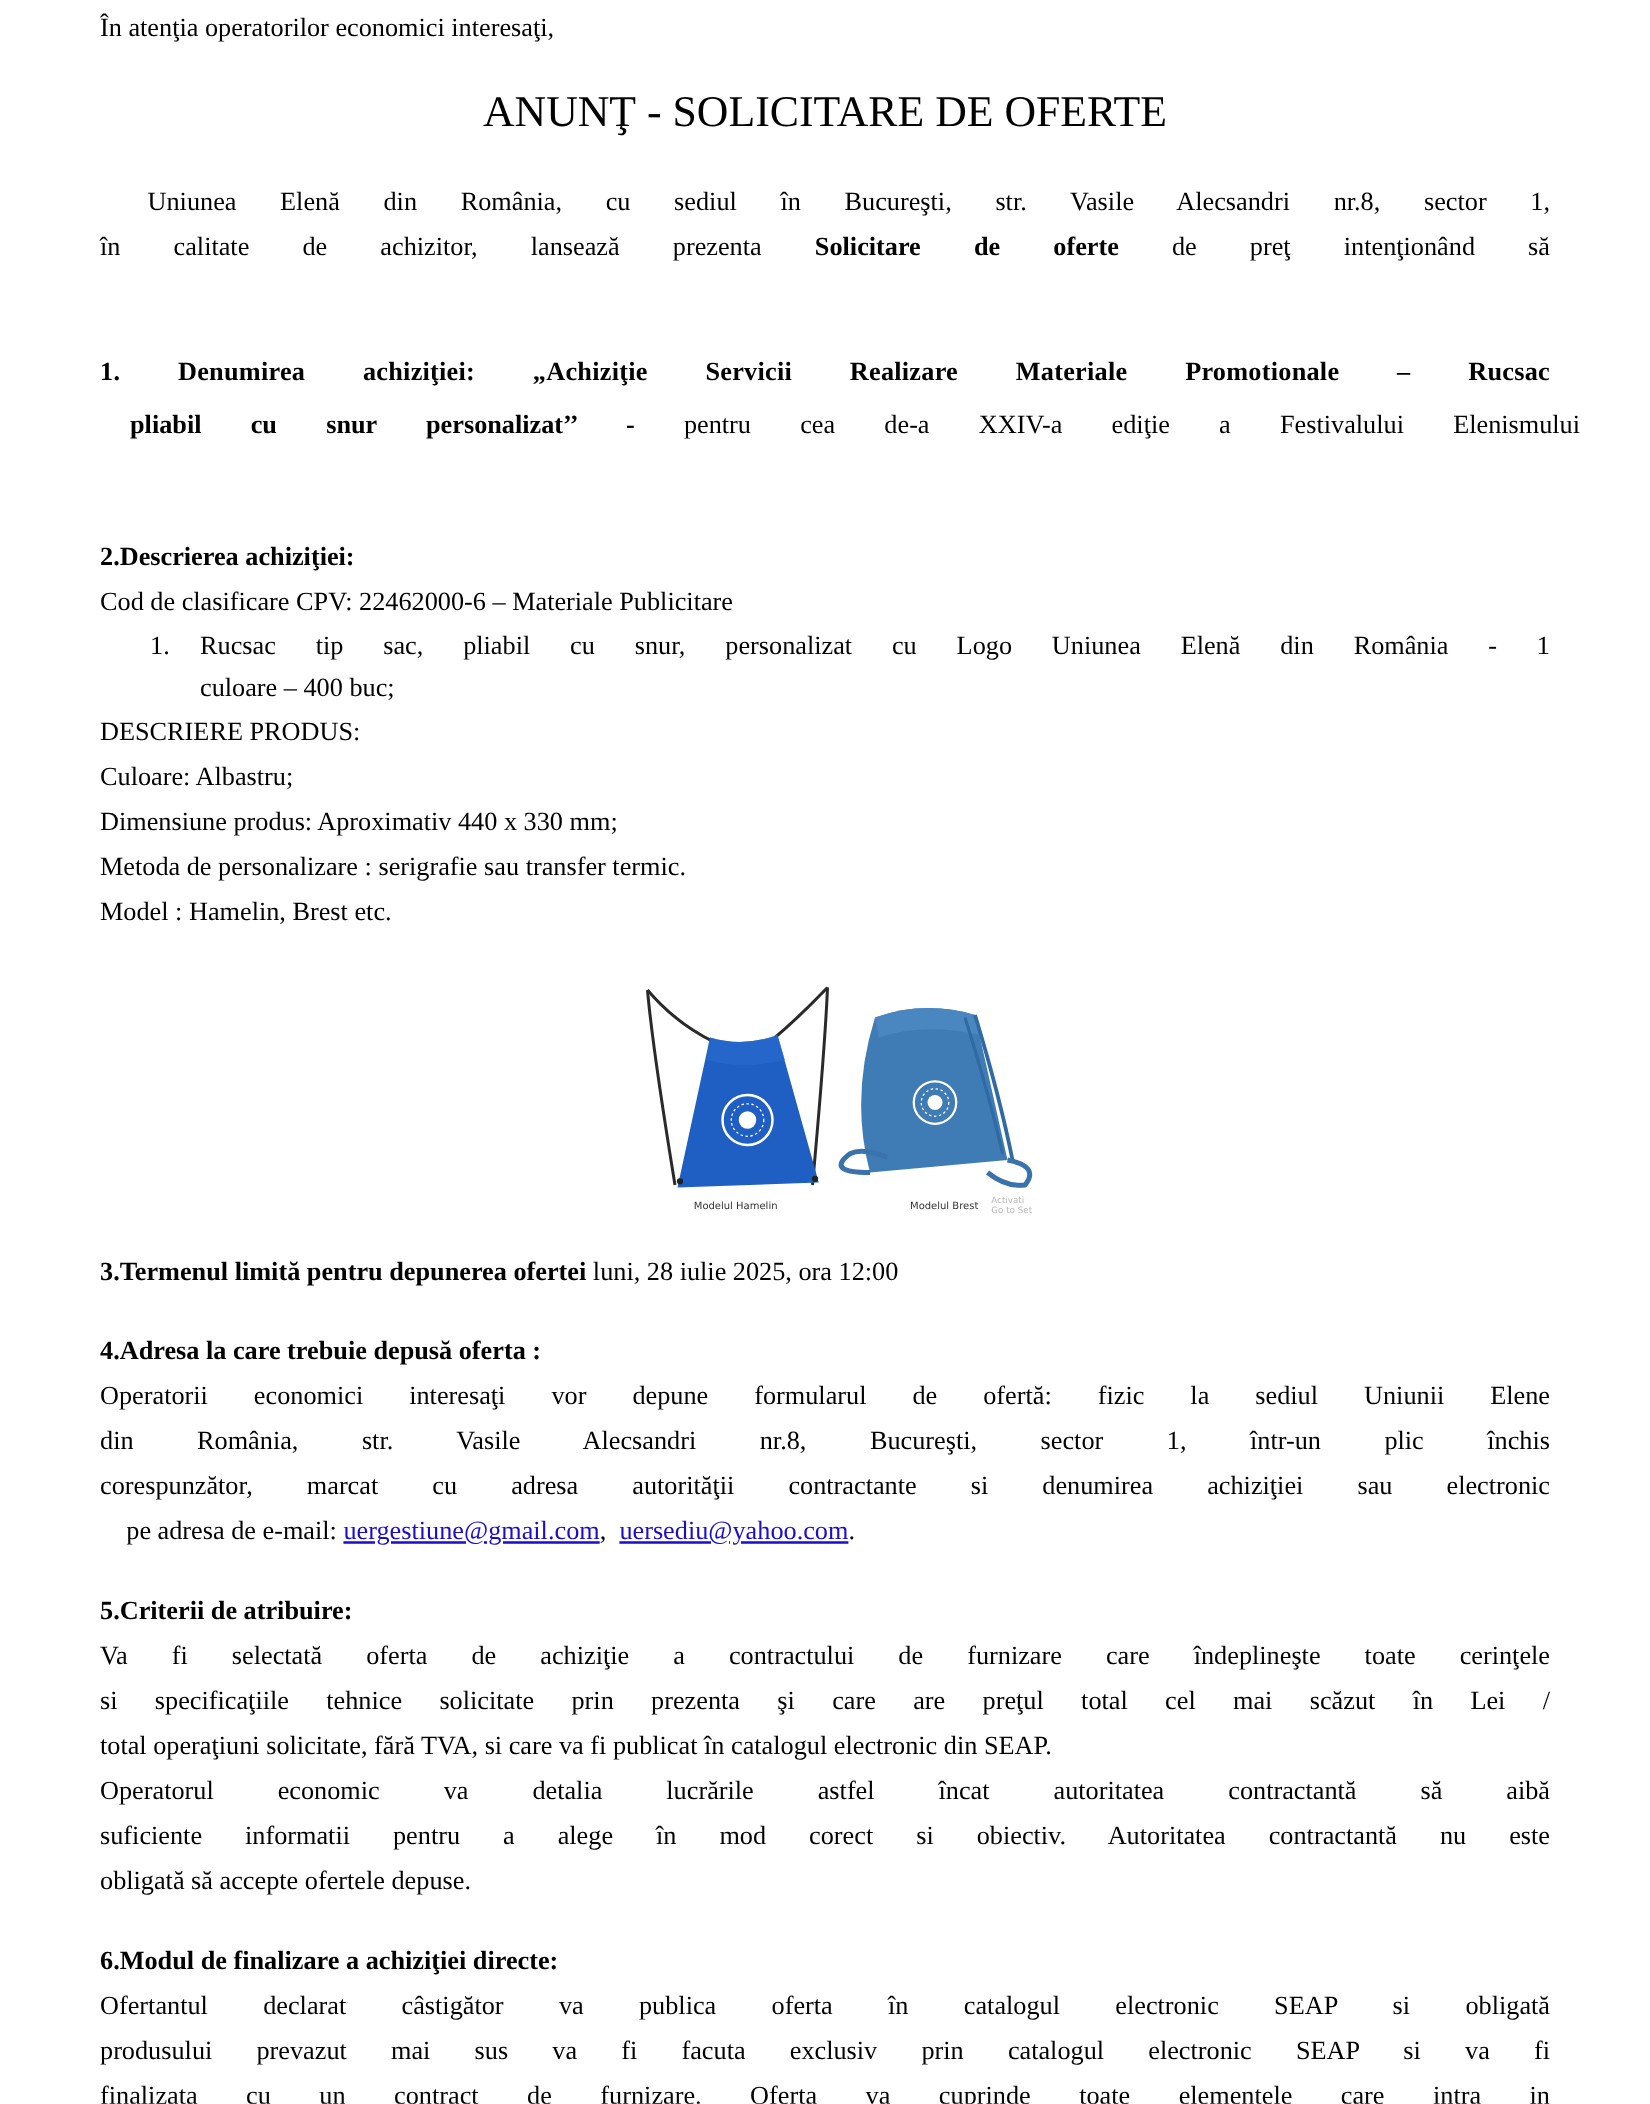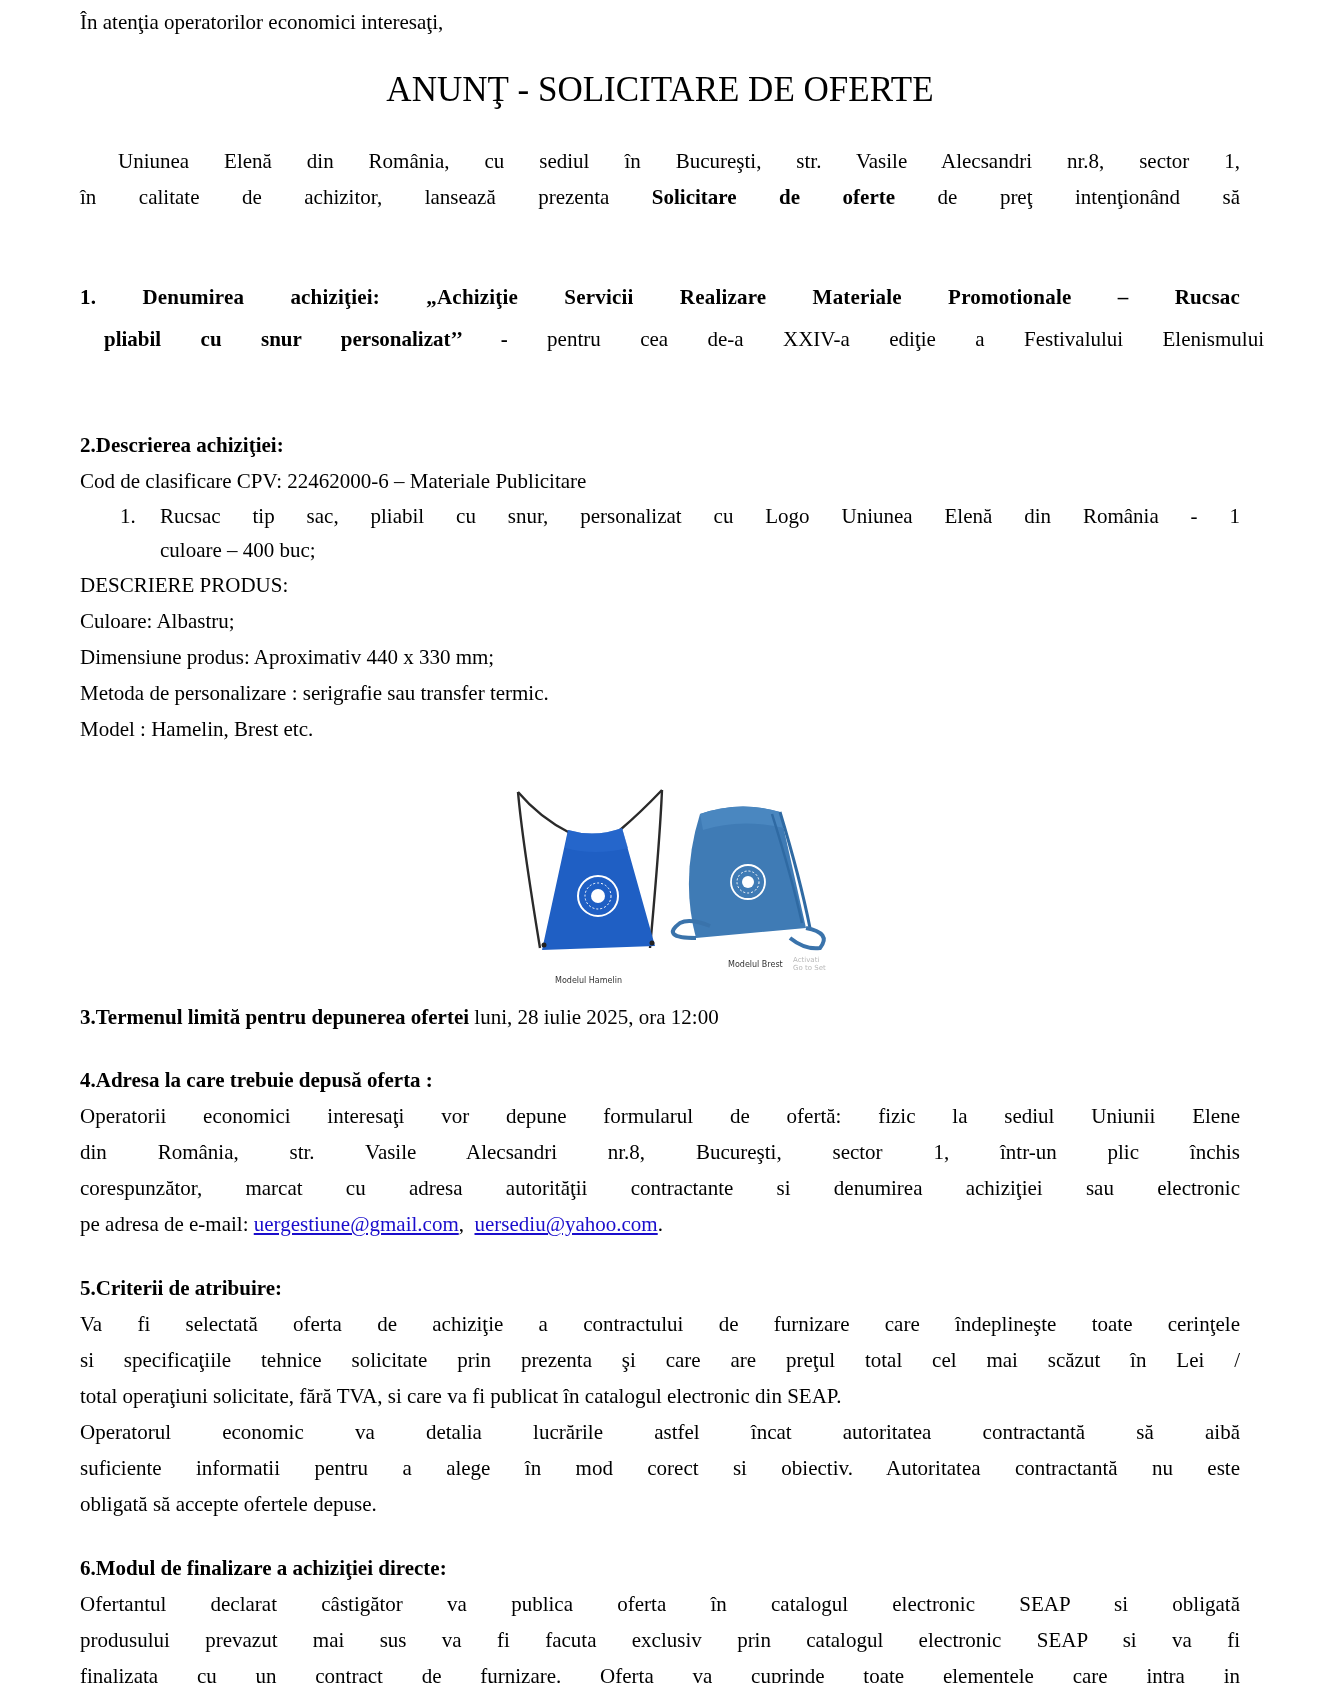--- a/index.html
+++ b/index.html
@@ -70,36 +70,36 @@
         <path d="M190 36 Q230 22 270 34 L274 50 Q230 40 193 52 Z" fill="#4a87c0"></path>
         <path d="M270 34 Q290 100 300 150" stroke="#2f6aa3" stroke-width="3" fill="none"></path>
         <path d="M262 36 Q282 100 292 145" stroke="#2f6aa3" stroke-width="2.5" fill="none"></path>
         <path d="M186 160 Q150 160 170 145 Q180 140 200 148" stroke="#3a73ab" stroke-width="4" fill="none"></path>
         <path d="M296 150 Q322 155 310 170 Q295 172 280 160" stroke="#3a73ab" stroke-width="4" fill="none"></path>
         <circle cx="238" cy="104" r="17" fill="none" stroke="#ffffff" stroke-width="1.8"></circle>
         <circle cx="238" cy="104" r="11" fill="none" stroke="#ffffff" stroke-width="1" stroke-dasharray="2 2"></circle>
         <circle cx="238" cy="104" r="6" fill="#ffffff"></circle>
       </g>
     </svg>
-    <div class="cap" style="left:45px; top:182px;margin-top:16px;">Modelul Hamelin</div>
+    <div class="cap" style="left:45px; top:182px;">Modelul Hamelin</div>
     <div class="cap" style="left:218px; top:182px;">Modelul Brest</div>
     <div class="wm" style="left:283px; top:178px;">Activati</div>
     <div class="wm" style="left:283px; top:186px;">Go to Set</div>
   </div>
 
   <div class="line" style="top:999px;">
     <span class="b">3.Termenul limită pentru depunerea ofertei</span>
     <span>luni, 28 iulie 2025, ora 12:00</span>
   </div>
 
   <div class="line b" style="top:1062px;">4.Adresa la care trebuie depusă oferta :</div>
   <div class="line just" style="top:1098px;">Operatorii economici interesaţi vor depune formularul de ofertă: fizic la sediul Uniunii Elene</div>
   <div class="line just" style="top:1134px;">din România, str. Vasile Alecsandri nr.8, Bucureşti, sector 1, într-un plic închis</div>
   <div class="line just" style="top:1170px;">corespunzător, marcat cu adresa autorităţii contractante si denumirea achiziţiei sau electronic</div>
-  <div class="line" style="top:1206px;">
+  <div class="line" style="top:1206px;margin-left:21px;">
     <span>pe adresa de e-mail:</span>
     <a class="mail">uergestiune@gmail.com</a><span>,</span>&nbsp;&nbsp;<a class="mail">uersediu@yahoo.com</a><span>.</span>
   </div>
 
   <div class="line b" style="top:1270px;">5.Criterii de atribuire:</div>
   <div class="line just" style="top:1306px;">Va fi selectată oferta de achiziţie a contractului de furnizare care îndeplineşte toate cerinţele</div>
   <div class="line just" style="top:1342px;">si specificaţiile tehnice solicitate prin prezenta şi care are preţul total cel mai scăzut în Lei /</div>
   <div class="line" style="top:1378px;">total operaţiuni solicitate, fără TVA, si care va fi publicat în catalogul electronic din SEAP.</div>
   <div class="line just" style="top:1414px;">Operatorul economic va detalia lucrările astfel încat autoritatea contractantă să aibă</div>
   <div class="line just" style="top:1450px;">suficiente informatii pentru a alege în mod corect si obiectiv. Autoritatea contractantă nu este</div>

